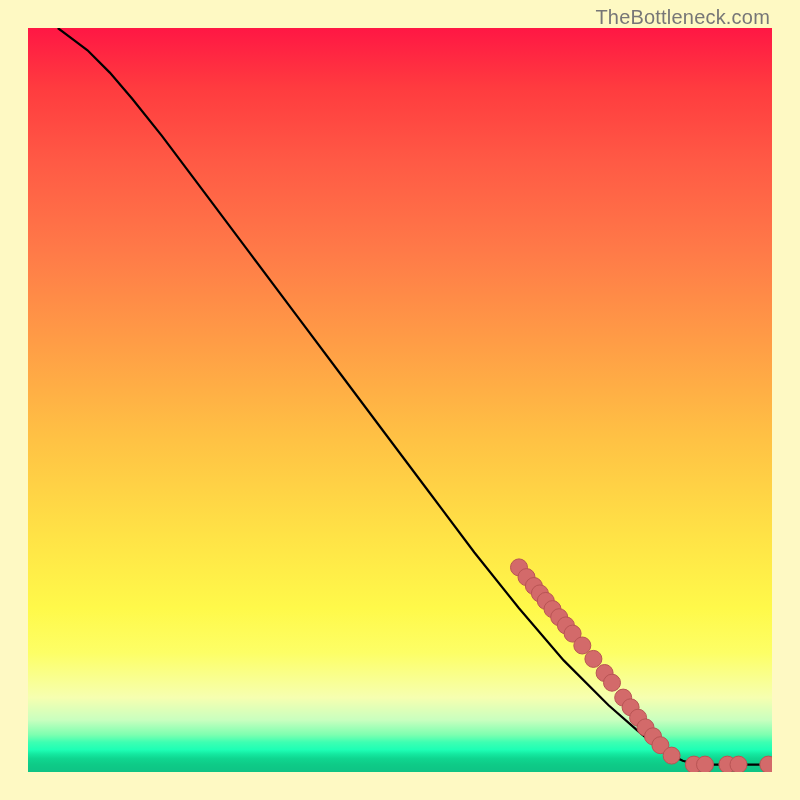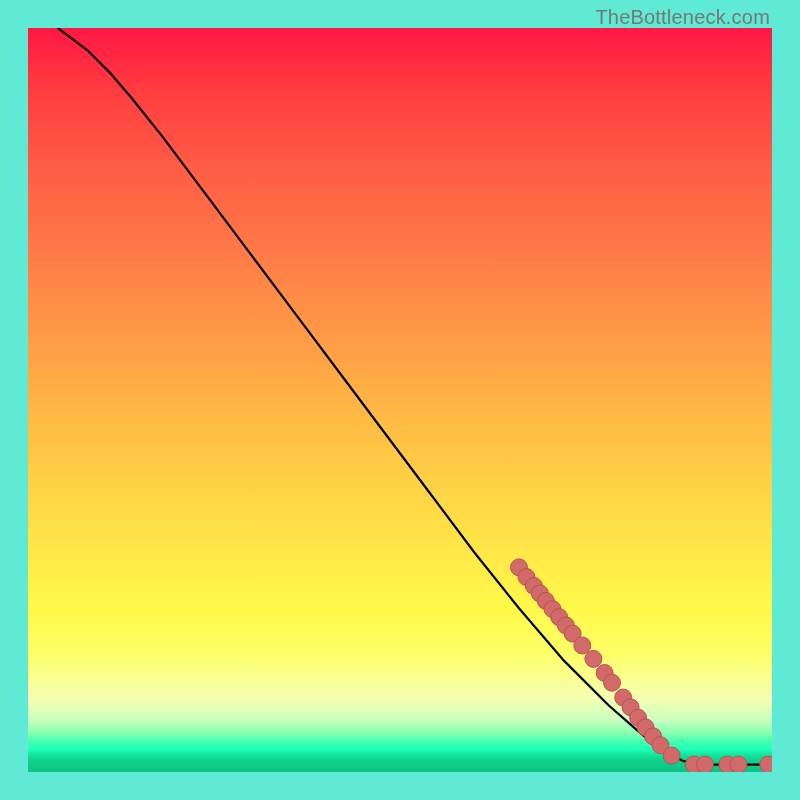--- a/index.html
+++ b/index.html
@@ -8,21 +8,21 @@
     width: 800px;
     height: 800px;
     background: #000;
     overflow: hidden;
     font-family: Arial, Helvetica, sans-serif;
   }
   .frame {
     position: relative;
     width: 800px;
     height: 800px;
-    background: #5eead4;
+    background: #fef9c3;
   }
   .plot {
     position: absolute;
     left: 28px;
     top: 28px;
     width: 744px;
     height: 744px;
     
     background: linear-gradient(
       to bottom,

